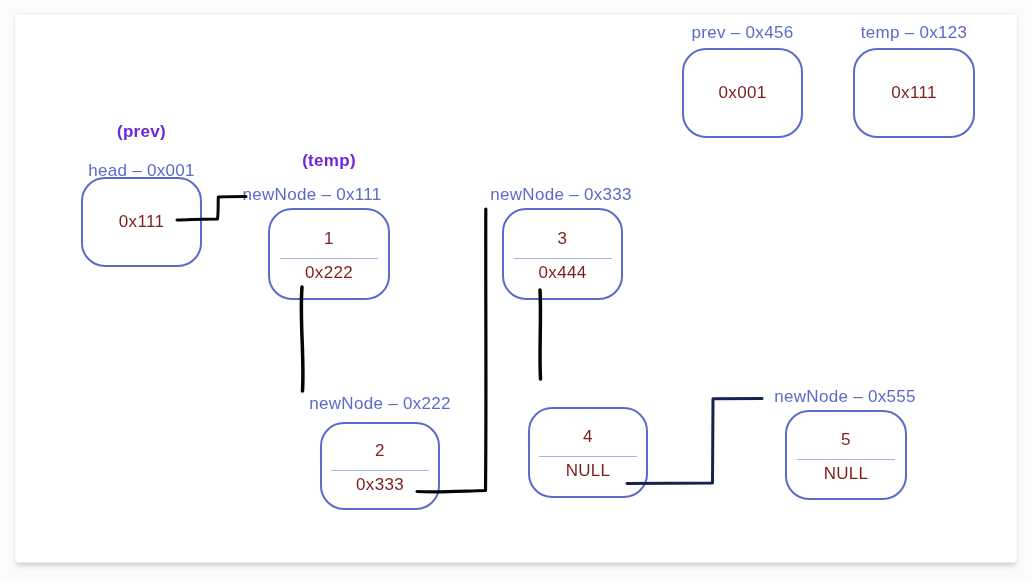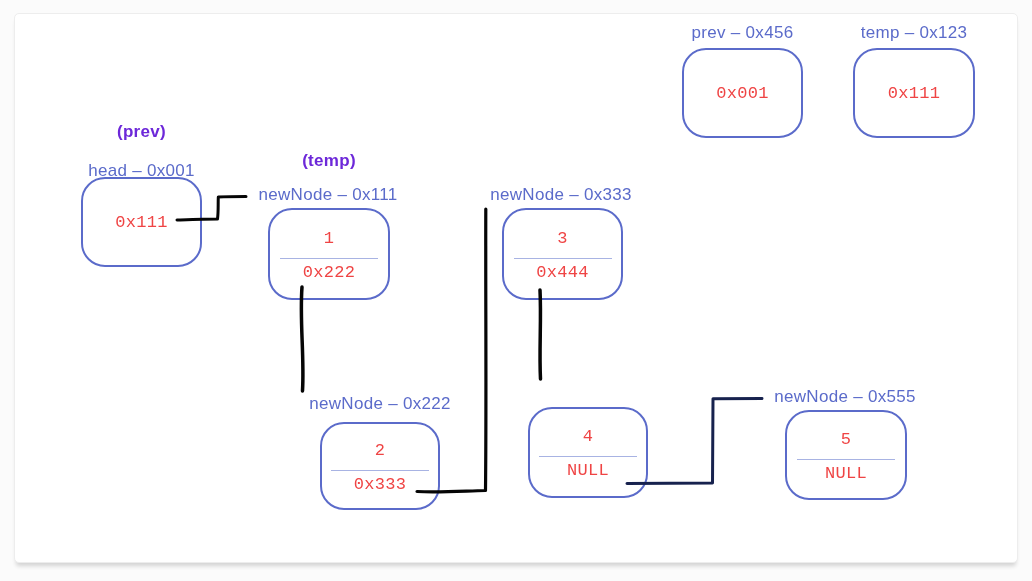--- a/index.html
+++ b/index.html
@@ -15,25 +15,24 @@
     position:absolute; left:14px; top:13px; width:1004px; height:550px;
     background:#ffffff;
     border:1px solid #ededed;
     border-radius:5px;
     box-shadow:0 5px 4px -2px rgba(0,0,0,.16);
   }
   .vbox, .nbox {
     position:absolute;
     border:2.5px solid #5b6bca;
     border-radius:24px;
-    color:#ef4444;
+    color:#7f1d1d;
     background:#fff;
     font-size:17px;
     letter-spacing:.3px;
-    font-family:Liberation Mono, monospace;
   }
   .vbox { display:flex; align-items:center; justify-content:center; }
   .nbox { display:flex; flex-direction:column; align-items:center; justify-content:center; }
   .nbox .val { line-height:30px; height:30px; }
   .nbox .divider { width:98px; border-top:1.5px solid #a8b3e3; margin:4px 0 2px; }
   .nbox .next { line-height:24px; height:24px; }
   .blabel {
     position:absolute; color:#5b6bca; font-size:17px; letter-spacing:.3px;
     text-align:center; white-space:nowrap;
   }
@@ -60,21 +59,21 @@
     <span>0x111</span>
   </div>
 
   <div class="rlabel" style="left:81px; top:122px; width:121px;">(prev)</div>
   <div class="blabel" style="left:81px; top:161px; width:121px;">head – 0x001</div>
   <div class="vbox" style="left:81px; top:177px; width:121px; height:90px;">
     <span>0x111</span>
   </div>
 
   <div class="rlabel" style="left:268px; top:151px; width:122px;">(temp)</div>
-  <div class="blabel" style="left:250px; top:185px; width:156px;">newNode – 0x111</div>
+  <div class="blabel" style="left:234px; top:185px; width:156px;">newNode – 0x111</div>
   <div class="nbox" style="left:268px; top:208px; width:122px; height:92px;">
     <div class="val">1</div>
     <div class="divider"></div>
     <div class="next">0x222</div>
   </div>
 
   <div class="blabel" style="left:480px; top:185px; width:162px;">newNode – 0x333</div>
   <div class="nbox" style="left:502px; top:208px; width:121px; height:92px;">
     <div class="val">3</div>
     <div class="divider"></div>

